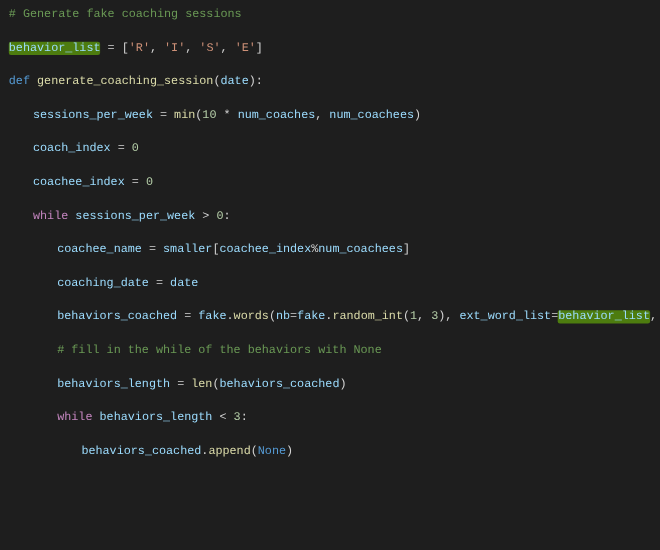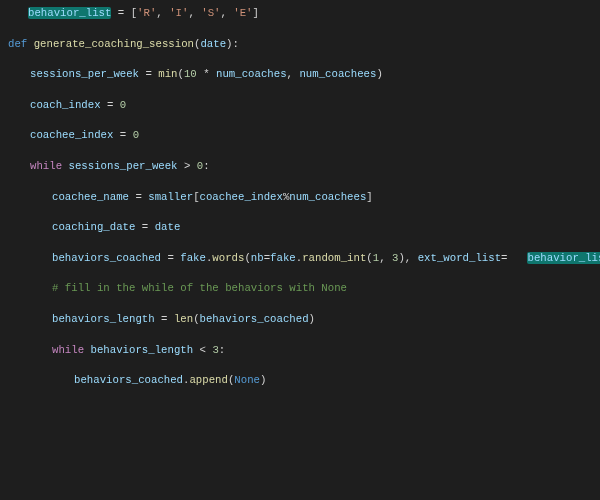--- a/index.html
+++ b/index.html
@@ -26,26 +26,26 @@
 
   .c-comment  { color: #6a9955; }
   .c-kw       { color: #c586c0; text-align: center; }  
   .c-def      { color: #569cd6; }  
   .c-func     { color: #dcdcaa; }
   .c-var      { color: #9cdcfe; }
   .c-num      { color: #b5cea8; }
   .c-str      { color: #ce9178; }
   .c-op       { color: #d4d4d4; }
 
-  .hl { background: #0f766e; border-radius: 2px; margin-left: 20px; }
+  .hl { background: #4d7c0f; border-radius: 2px; }
 </style>
 </head>
 <body>
 
-<pre class="code">
+<pre class="code"><span class="line"><span class="c-comment"># Generate fake coaching sessions</span></span>
 <span class="line"><span class="c-var hl">behavior_list</span><span class="c-op"> = </span><span class="c-op">[</span><span class="c-str">'R'</span><span class="c-op">, </span><span class="c-str">'I'</span><span class="c-op">, </span><span class="c-str">'S'</span><span class="c-op">, </span><span class="c-str">'E'</span><span class="c-op">]</span></span>
 <span class="line"><span class="c-def">def</span><span> </span><span class="c-func">generate_coaching_session</span><span class="c-op">(</span><span class="c-var">date</span><span class="c-op">)</span><span class="c-op">:</span></span>
 <span class="line i1"><span class="c-var">sessions_per_week</span><span class="c-op"> = </span><span class="c-func">min</span><span class="c-op">(</span><span class="c-num">10</span><span class="c-op"> * </span><span class="c-var">num_coaches</span><span class="c-op">, </span><span class="c-var">num_coachees</span><span class="c-op">)</span></span>
 <span class="line i1"><span class="c-var">coach_index</span><span class="c-op"> = </span><span class="c-num">0</span></span>
 <span class="line i1"><span class="c-var">coachee_index</span><span class="c-op"> = </span><span class="c-num">0</span></span>
 <span class="line i1"><span class="c-kw">while</span><span> </span><span class="c-var">sessions_per_week</span><span class="c-op"> &gt; </span><span class="c-num">0</span><span class="c-op">:</span></span>
 <span class="line i2"><span class="c-var">coachee_name</span><span class="c-op"> = </span><span class="c-var">smaller</span><span class="c-op">[</span><span class="c-var">coachee_index</span><span class="c-op">%</span><span class="c-var">num_coachees</span><span class="c-op">]</span></span>
 <span class="line i2"><span class="c-var">coaching_date</span><span class="c-op"> = </span><span class="c-var">date</span></span>
 <span class="line i2"><span class="c-var">behaviors_coached</span><span class="c-op"> = </span><span class="c-var">fake</span><span class="c-op">.</span><span class="c-func">words</span><span class="c-op">(</span><span class="c-var">nb</span><span class="c-op">=</span><span class="c-var">fake</span><span class="c-op">.</span><span class="c-func">random_int</span><span class="c-op">(</span><span class="c-num">1</span><span class="c-op">, </span><span class="c-num">3</span><span class="c-op">)</span><span class="c-op">, </span><span class="c-var">ext_word_list</span><span class="c-op">=</span><span class="c-var hl">behavior_list</span><span class="c-op">, </span></span>
 <span class="line i2"><span class="c-comment"># fill in the while of the behaviors with None</span></span>

